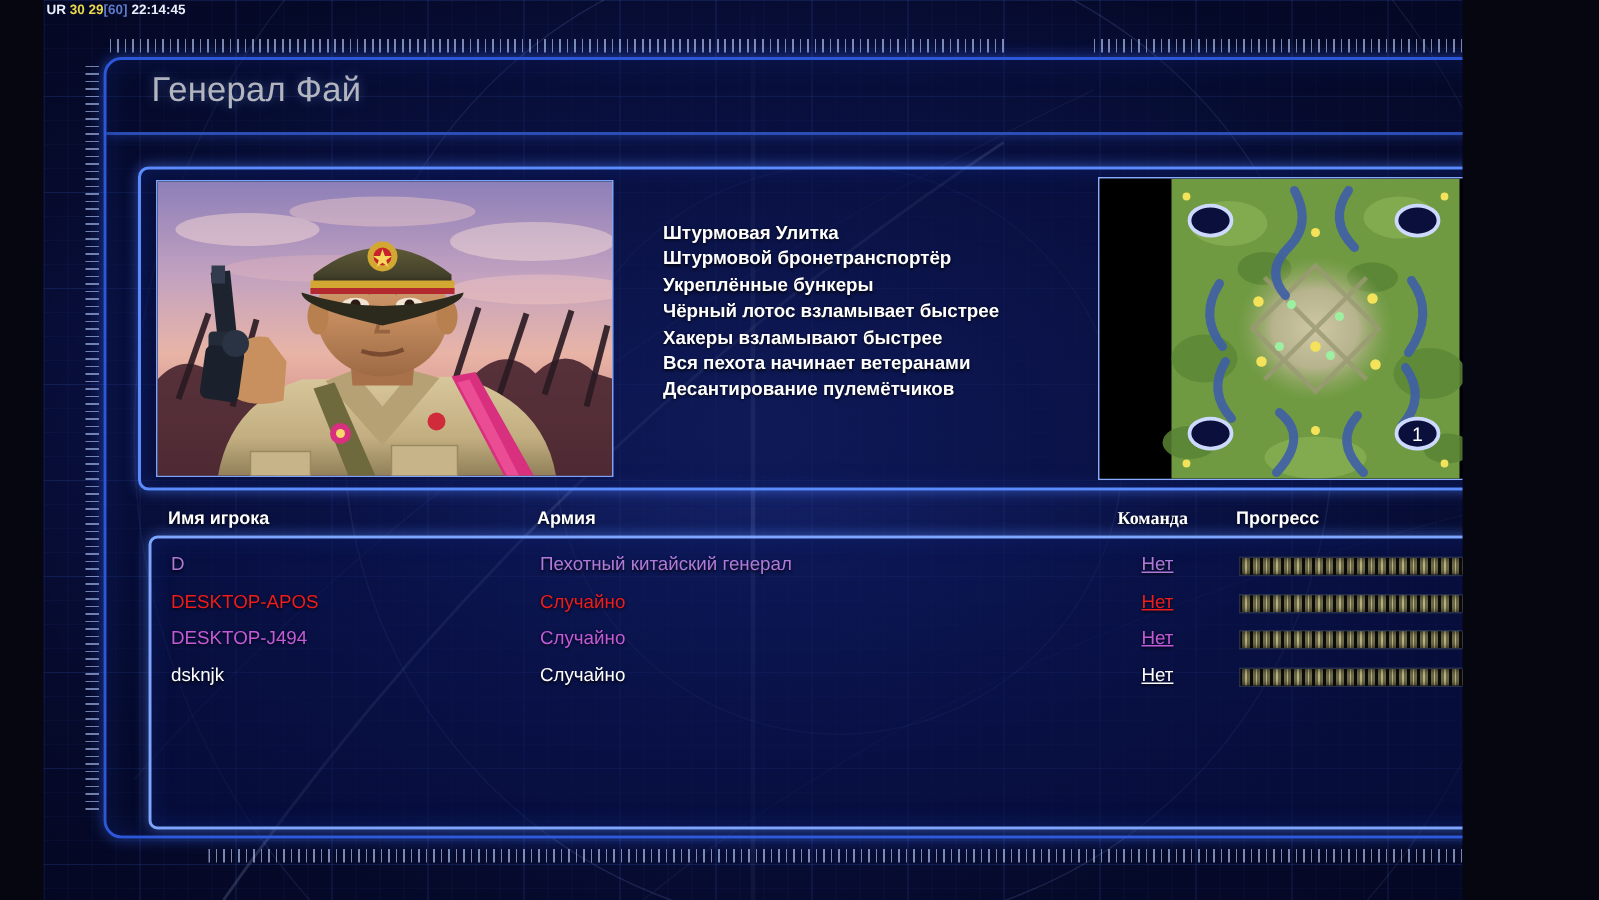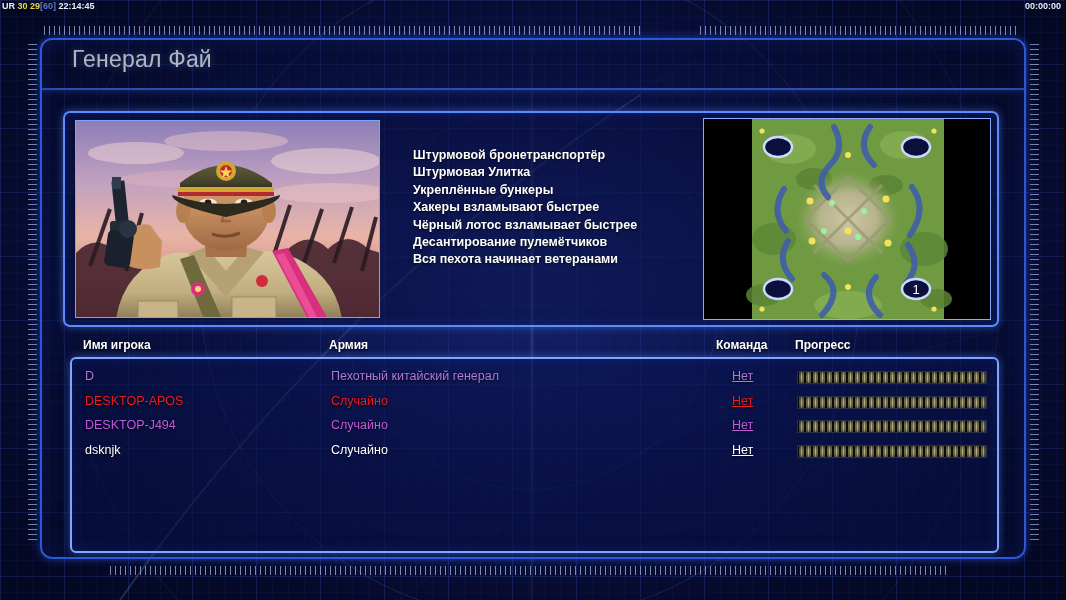--- a/index.html
+++ b/index.html
@@ -8,27 +8,28 @@
   html, body {
     width: 1066px;
     height: 600px;
     overflow: hidden;
     background: #05060f;
     font-family: "Liberation Sans", sans-serif;
   }
 
   #screen {
     position: relative;
-    width: 1064px;
+    width: 946px;
     height: 600px;
     overflow: hidden;
     background:
       radial-gradient(ellipse 720px 460px at 50% 48%, rgba(40,66,180,0.55) 0%, rgba(18,30,110,0.34) 42%, rgba(6,9,40,0.05) 72%),
       radial-gradient(ellipse 1100px 700px at 50% 50%, rgba(12,22,92,0.55) 0%, rgba(3,5,25,0.9) 80%),
       linear-gradient(180deg, #05081f 0%, #0a1140 35%, #070c30 70%, #04061c 100%);
+    margin-left: 29px;
   }
 
   
   .bg-grid {
     position: absolute; inset: 0;
     background-image:
       linear-gradient(to right, rgba(70,110,230,0.16) 1px, transparent 1px),
       linear-gradient(to bottom, rgba(70,110,230,0.13) 1px, transparent 1px);
     background-size: 64px 64px;
     pointer-events: none;
@@ -192,21 +193,21 @@
   .table-headers .th {
     position: absolute;
     font-size: 12px;
     font-weight: bold;
     color: #ffffff;
     white-space: nowrap;
     text-shadow: 0 1px 2px rgba(0,0,0,0.8);
   }
   .th-name { left: 20px; }
   .th-army { left: 266px; }
-  .th-team { left: 653px; }
+  .th-team { left: 653px; font-family: Liberation Serif, serif; }
   .th-prog { left: 732px; }
 
   .table-panel {
     position: absolute;
     left: 70px; top: 357px;
     width: 929px; height: 196px;
     border: 2px solid #7ea6ff;
     border-radius: 6px;
     background: rgba(10,20,78,0.42);
     box-shadow: 0 0 9px rgba(90,140,255,0.5), inset 0 0 14px rgba(20,45,140,0.35);
@@ -394,27 +395,27 @@
           <rect x="38" y="60" width="13" height="50" fill="#1d2430" transform="rotate(-6 44 85)"></rect>
           <rect x="34" y="100" width="22" height="14" rx="3" fill="#232a38"></rect>
           <rect x="30" y="110" width="26" height="36" rx="5" fill="#1a202c" transform="rotate(8 43 128)"></rect>
           <circle cx="52" cy="108" r="9" fill="#2a3344"></circle>
           <rect x="36" y="56" width="9" height="12" fill="#333c4e"></rect>
         </g>
       </svg>
     </div>
 
     <ul class="abilities">
+        <li>Штурмовая Улитка</li>
         <li>Штурмовой бронетранспортёр</li>
-        <li>Штурмовая Улитка</li>
         <li>Укреплённые бункеры</li>
+        <li>Чёрный лотос взламывает быстрее</li>
         <li>Хакеры взламывают быстрее</li>
-        <li>Чёрный лотос взламывает быстрее</li>
+        <li>Вся пехота начинает ветеранами</li>
         <li>Десантирование пулемётчиков</li>
-        <li>Вся пехота начинает ветеранами</li>
       </ul>
 
     <div class="minimap-wrap">
       <svg viewBox="0 0 288 202" preserveAspectRatio="none">
         <defs>
           <radialGradient id="ctr" cx="50%" cy="50%" r="50%">
             <stop offset="0%" stop-color="#cfc7a6"></stop>
             <stop offset="55%" stop-color="#b6b38d"></stop>
             <stop offset="100%" stop-color="#8fa85e" stop-opacity="0"></stop>
           </radialGradient>

